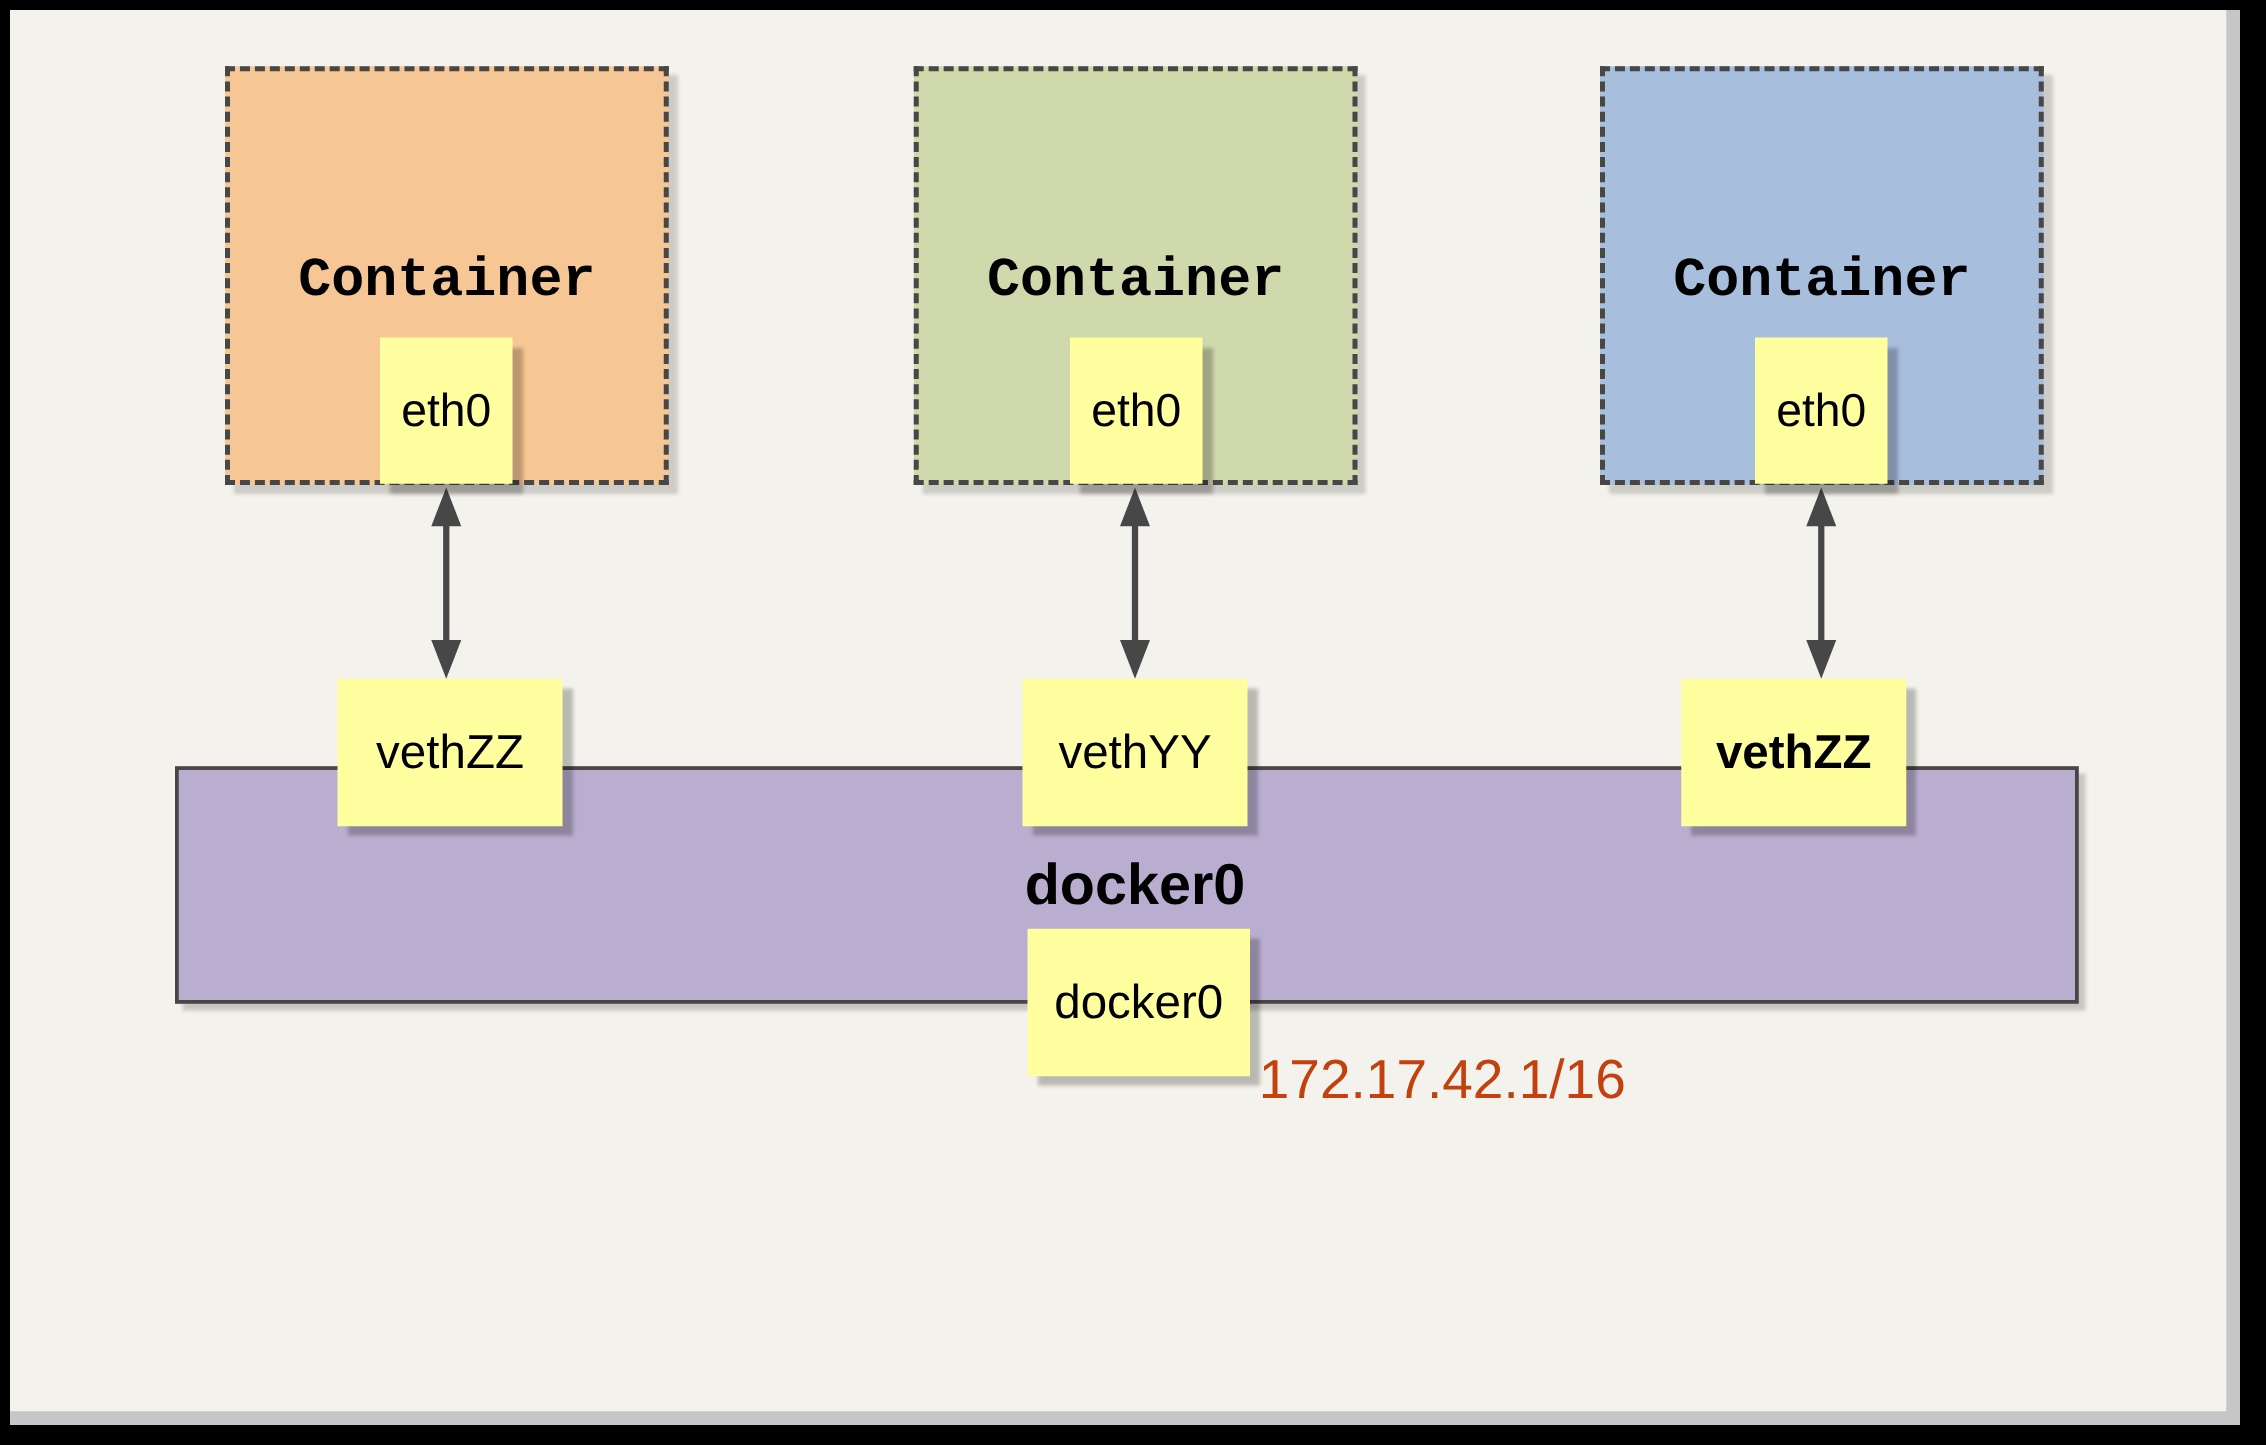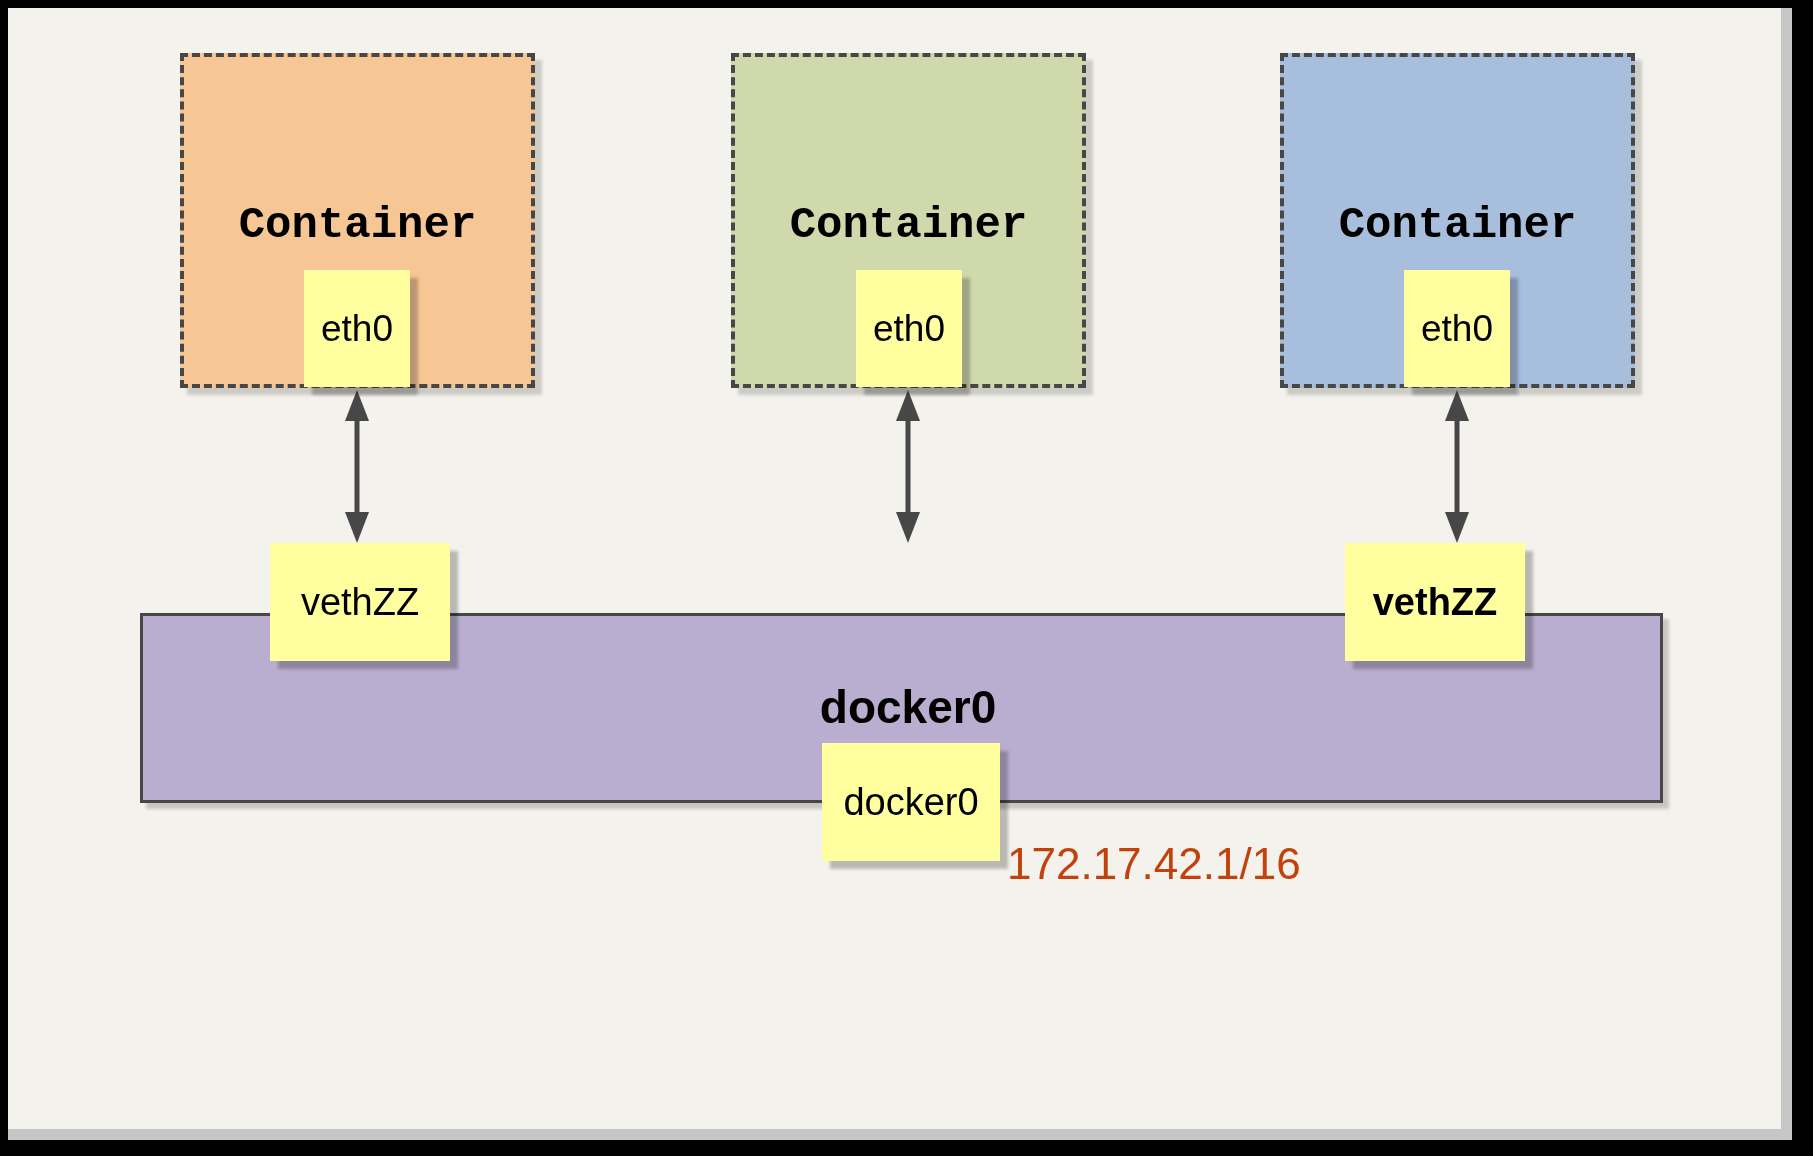--- a/index.html
+++ b/index.html
@@ -83,20 +83,21 @@
     </svg>
 
     <div id="bridge-bar" style="background-color: rgb(186, 174, 208);"></div>
     <div id="bridge-label">docker0</div>
 
     <div class="chip eth-chip" style="left:296px;">eth0</div>
     <div class="chip eth-chip" style="left:848px;">eth0</div>
     <div class="chip eth-chip" style="left:1396px;">eth0</div>
 
     <div class="chip veth-chip" style="left:262px;">vethZZ</div>
+    <div class="chip veth-chip" style="left:810px;">vethYY</div>
     <div class="chip veth-chip" style="left:1337px;font-weight:bold;">vethZZ</div>
 
     <div class="chip" id="docker0-chip">docker0</div>
 
     <div id="bridge-ip">172.17.42.1/16</div>
 
 
   </div>
 </div>
 

